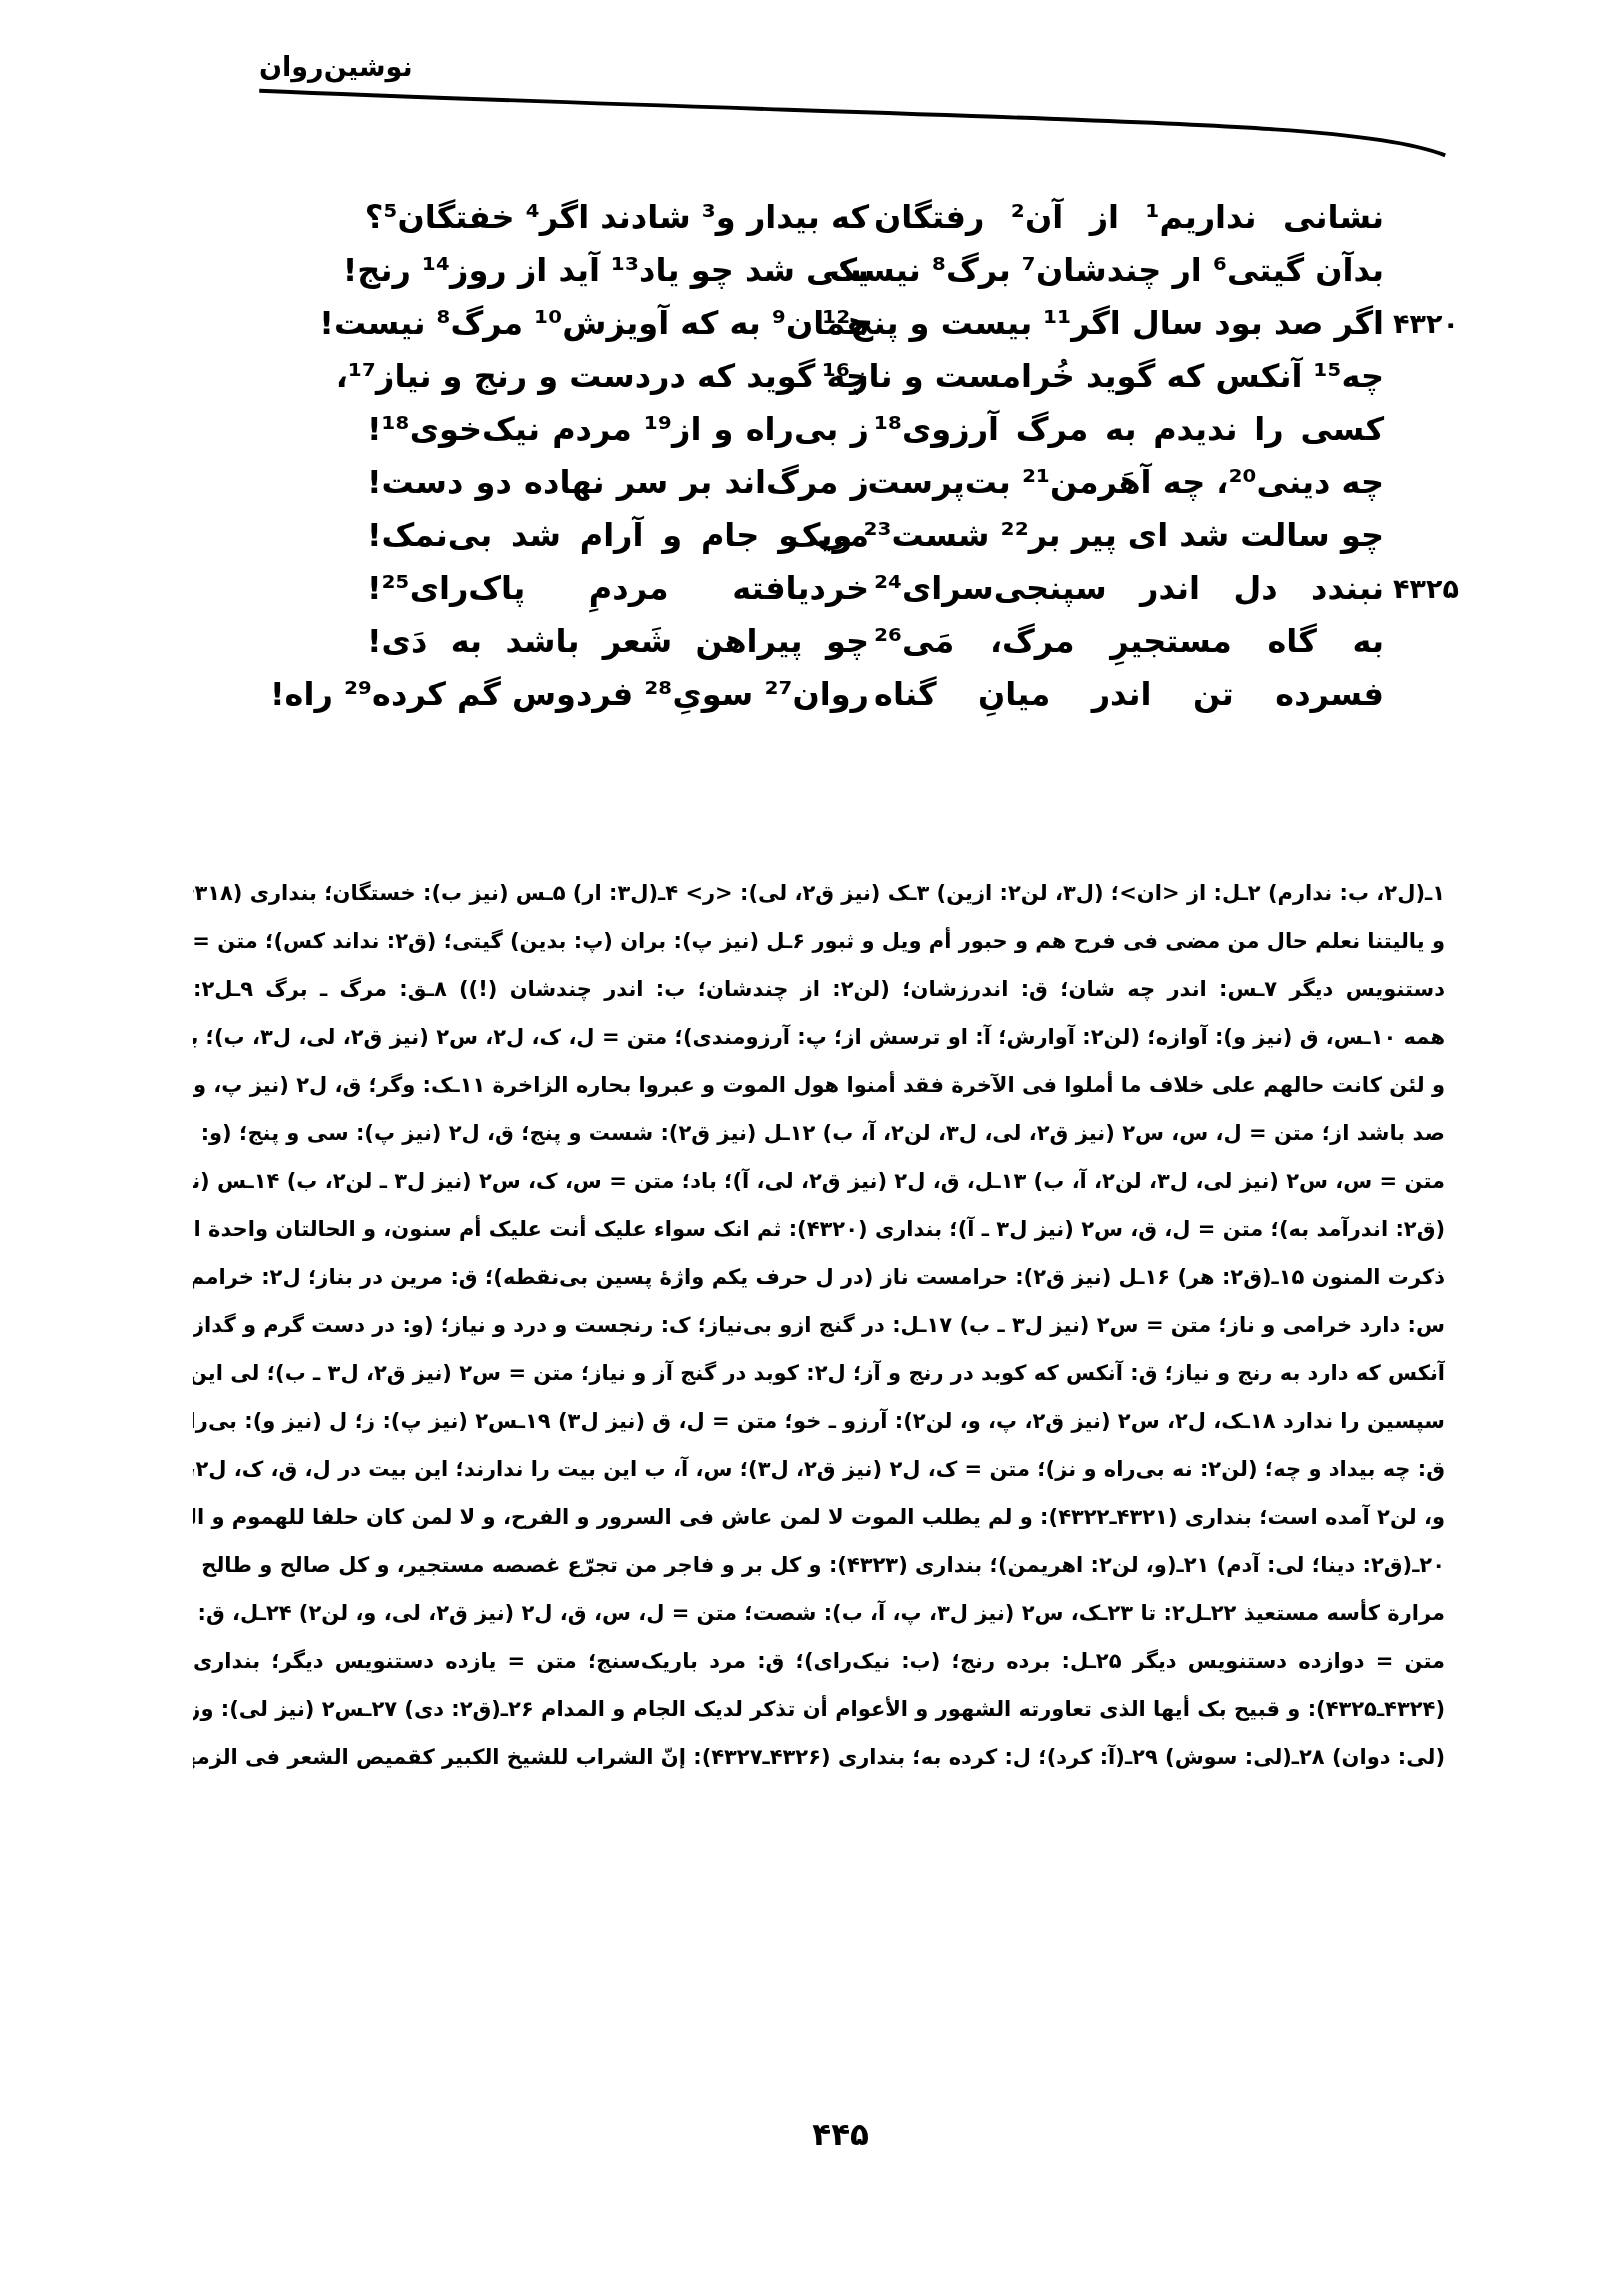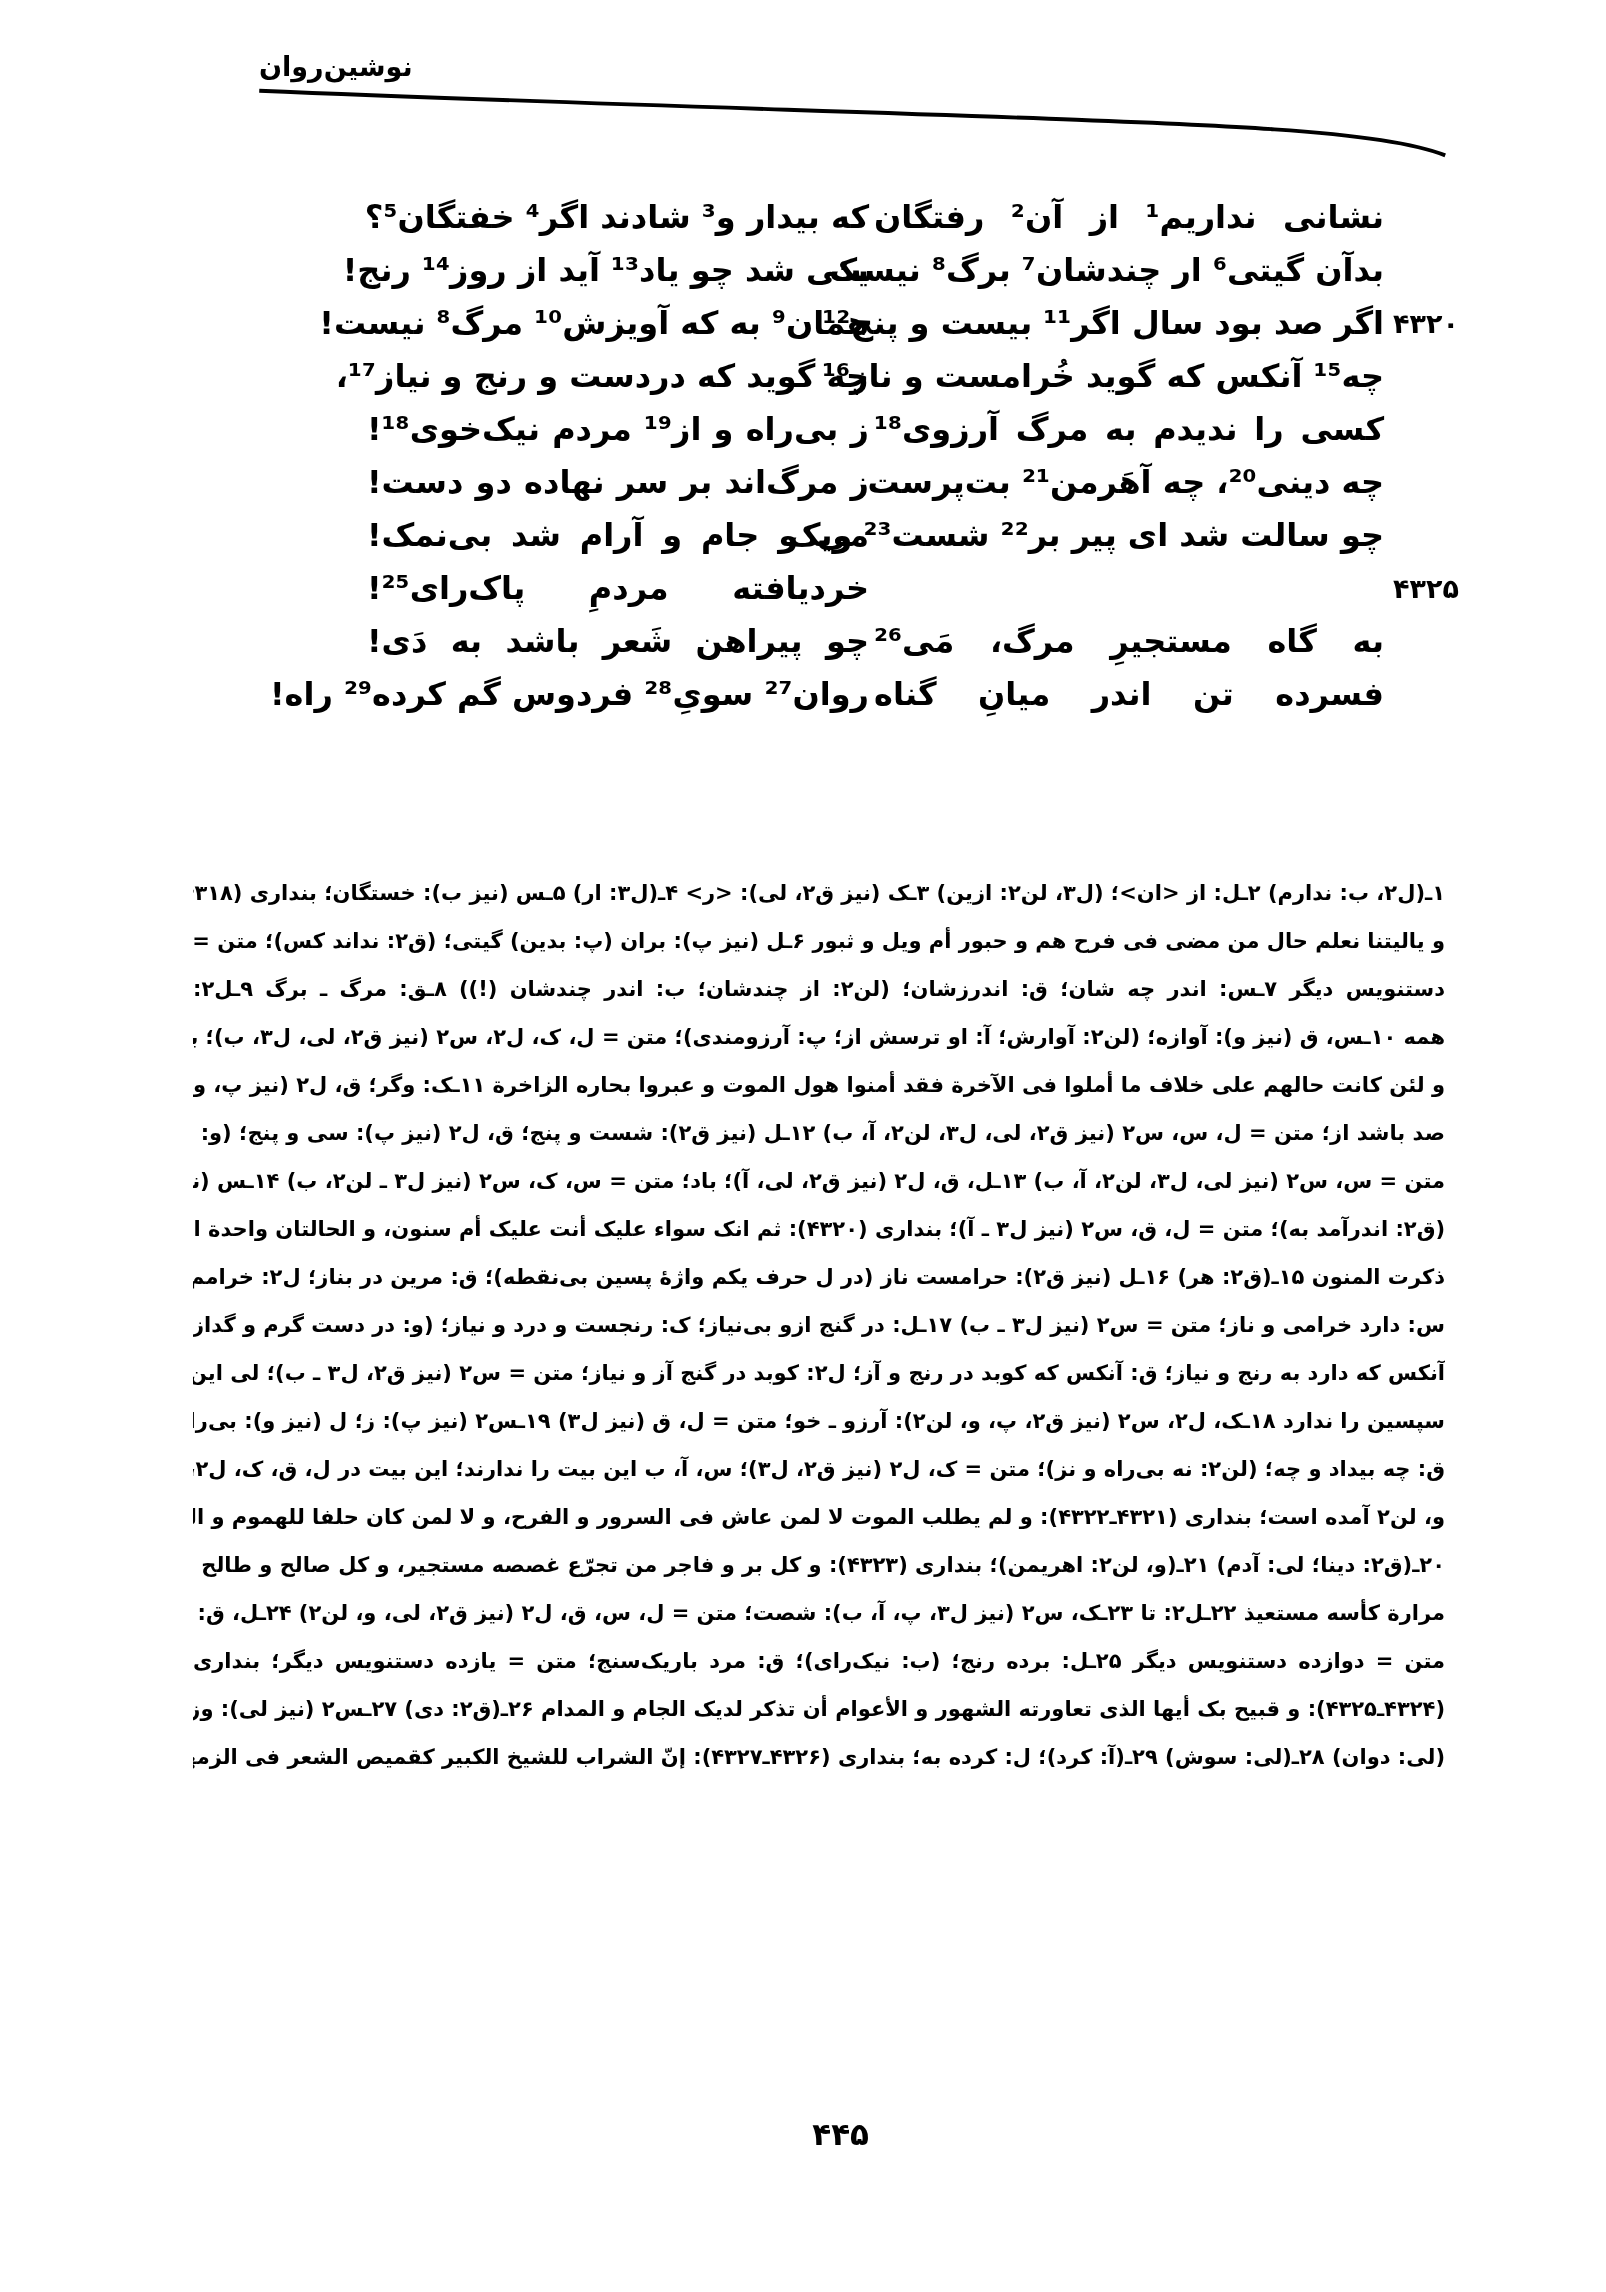--- a/index.html
+++ b/index.html
@@ -50,21 +50,21 @@
   </svg>
 
   <div class="poem-col right">
     <div class="verse"><span>نشانی نداریم¹ از آن² رفتگان</span></div>
     <div class="verse"><span>بدآن گیتی⁶ ار چندشان⁷ برگ⁸ نیست</span></div>
     <div class="verse"><span>اگر صد بود سال اگر¹¹ بیست و پنج¹²</span><span class="verse-num">۴۳۲۰</span></div>
     <div class="verse"><span>چه¹⁵ آنکس که گوید خُرامست و ناز¹⁶</span></div>
     <div class="verse"><span>کسی را ندیدم به مرگ آرزوی¹⁸</span></div>
     <div class="verse"><span>چه دینی²⁰، چه آهَرمن²¹ بت‌پرست</span></div>
     <div class="verse"><span>چو سالت شد ای پیر بر²² شست²³ ویک</span></div>
-    <div class="verse"><span class="verse-num">۴۳۲۵</span></div>
+    <div class="verse"><span>نبندد دل اندر سپنجی‌سرای²⁴</span><span class="verse-num">۴۳۲۵</span></div>
     <div class="verse"><span>به گاه مستجیرِ مرگ، مَی²⁶</span></div>
     <div class="verse"><span>فسرده تن اندر میانِ گناه</span></div>
   </div>
 
   <div class="poem-col left">
     <div class="verse">که بیدار و³ شادند اگر⁴ خفتگان⁵؟</div>
     <div class="verse">یکی شد چو یاد¹³ آید از روز¹⁴ رنج!</div>
     <div class="verse">همان⁹ به که آویزش¹⁰ مرگ⁸ نیست!</div>
     <div class="verse">چه گوید که دردست و رنج و نیاز¹⁷،</div>
     <div class="verse">ز بی‌راه و از¹⁹ مردم نیک‌خوی¹⁸!</div>

